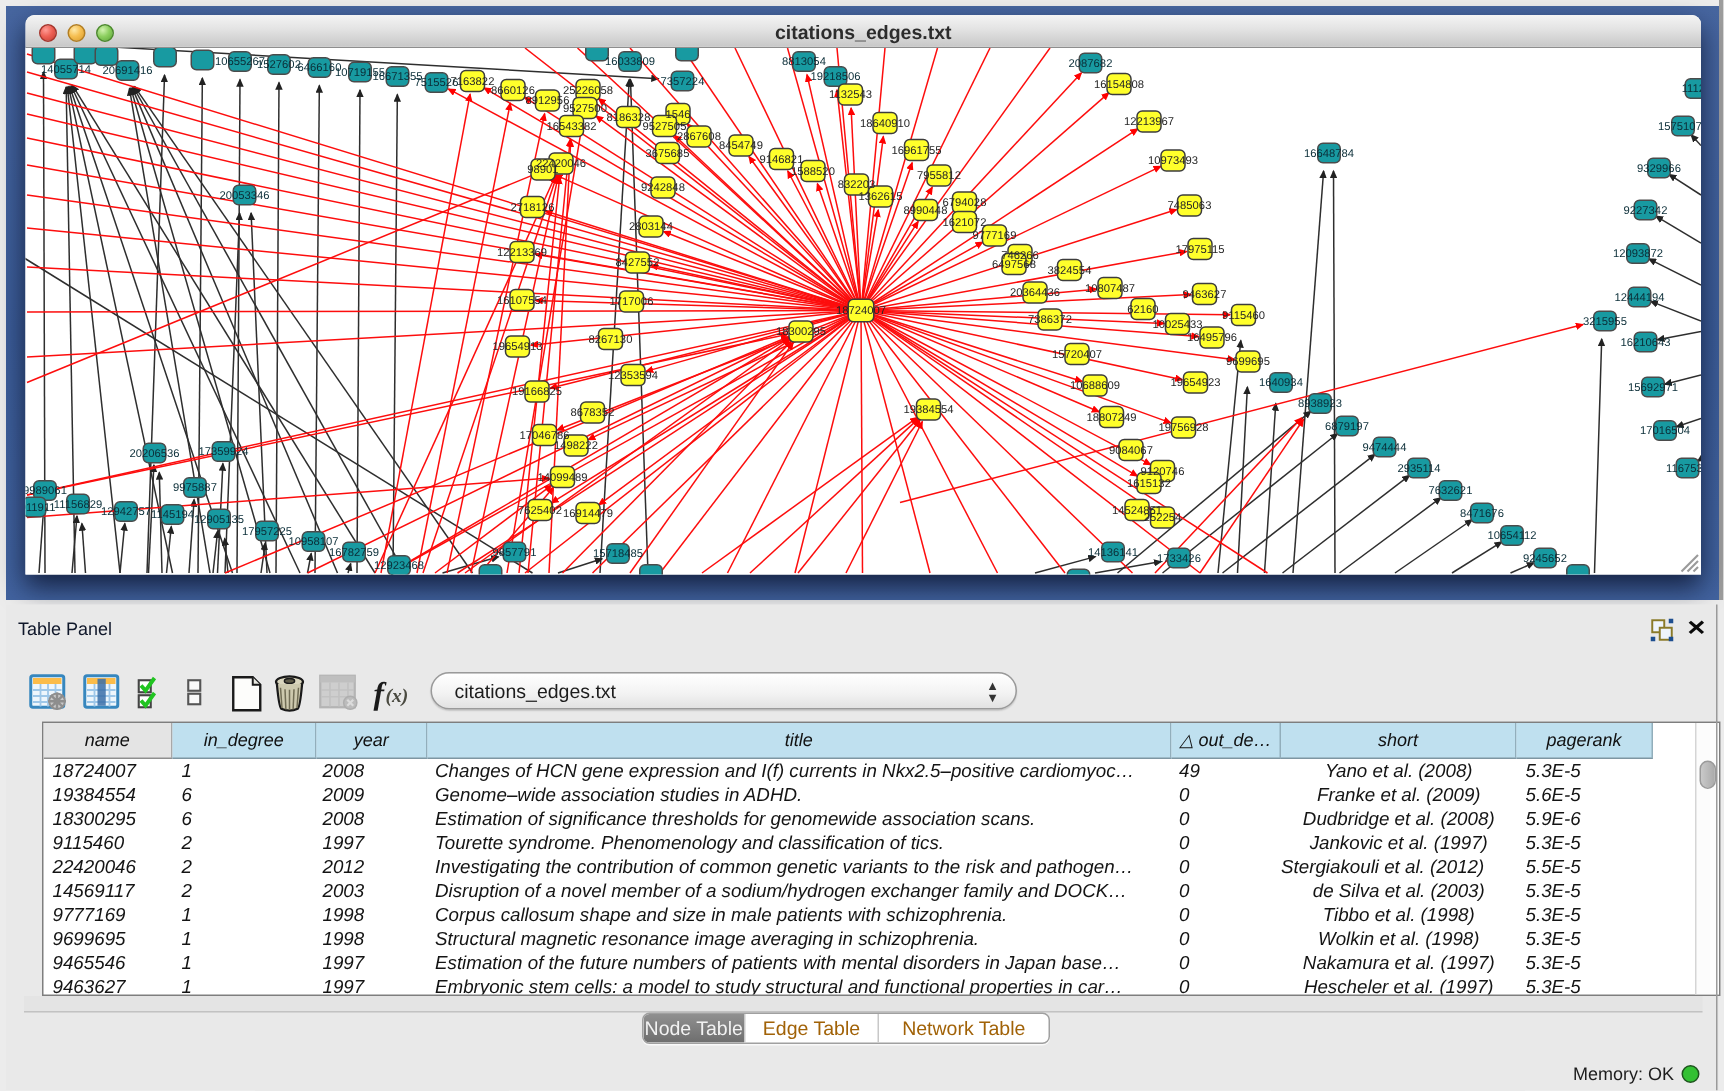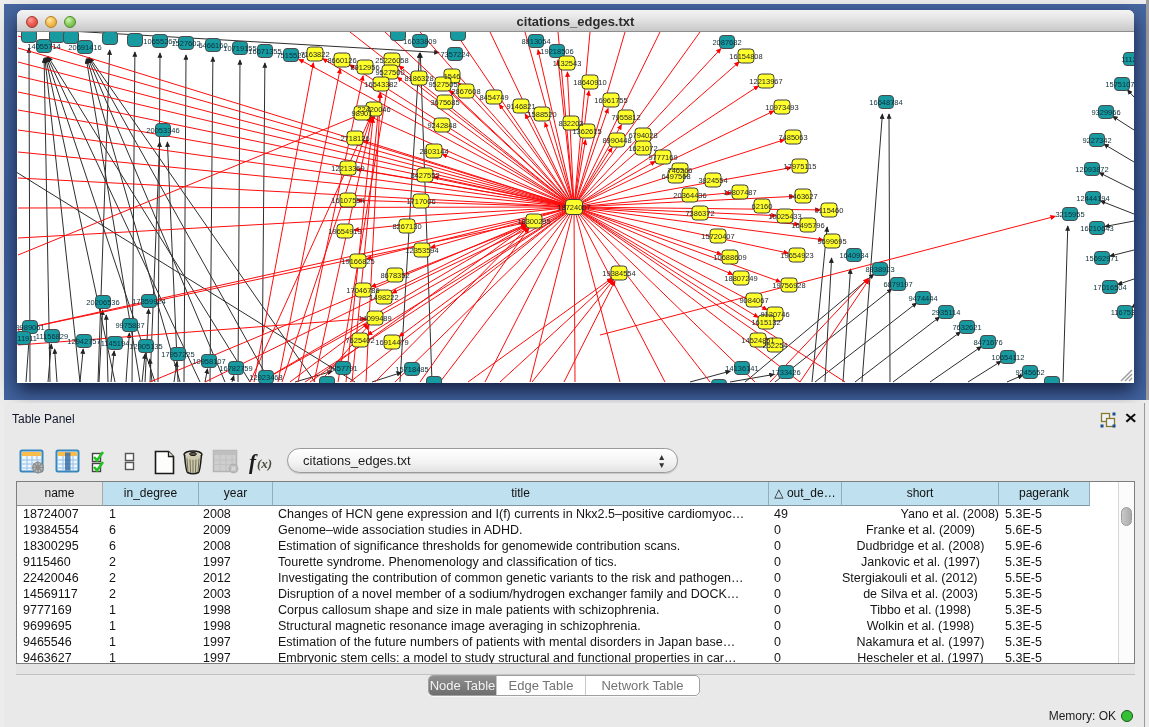--- a/index.html
+++ b/index.html
@@ -21,38 +21,38 @@
  .panel { position:absolute; left:4px; top:403px; width:1142px; height:324px; background:#e9e9e9; }
  .ptitle { position:absolute; left:8px; top:9px; font-size:12px; color:#0f172a; }
  .closex { position:absolute; left:1125px; top:410px; font-size:14px; font-weight:bold; color:#0a0a0a; transform:scaleX(1.15); }
  .dd { position:absolute; left:287px; top:448px; width:391px; height:25px;
    border:1px solid #9a9a9a; border-radius:13px;
    background:linear-gradient(180deg,#ffffff,#f2f2f2 60%,#e2e2e2);
    box-shadow:0 1px 1px rgba(0,0,0,0.15); font-size:13px; color:#1c1c1c;
    line-height:23px; padding-left:15px; }
  .dd .arr { position:absolute; right:11px; top:0; height:100%; font-size:8.5px;
    color:#333; line-height:8px; padding-top:4px; letter-spacing:0; }
- .tbl { position:absolute; left:16px; top:481px; width:1119px; height:183px;
-   background:#fff; border:1px solid #7e7e7e; overflow:hidden; }
+ .tbl { position:absolute; left:28px; top:481px; width:1119px; height:183px;
+   background:#fff; border:1px solid #7e7e7e; overflow:hidden;font-style:italic; }
  .hdr { position:absolute; left:0; top:0; height:24px; display:flex; }
  .h { height:24px; font-size:12px; color:#111; text-align:center; line-height:23px;
    background:#bfe0ef; border-right:1px solid #92aebb; border-bottom:1px solid #7e96a2; flex:none; }
  .h.gray { background:#e4e4e4; border-right:1px solid #a8a8a8; border-bottom:1px solid #8f8f8f; }
  .rows { position:absolute; left:0; top:24px; }
  .row { display:flex; height:16px; font-size:12.5px; color:#141414; white-space:nowrap; }
  .c { flex:none; overflow:hidden; line-height:16px; }
  .sb { position:absolute; left:1101px; top:0; width:16px; height:181px; background:#fcfcfc; border-left:1px solid #d5d5d5; }
  .thumb { position:absolute; left:2px; top:25px; width:11px; height:19px; border-radius:5.5px;
    background:linear-gradient(90deg,#c9c9c9,#ababab); border:1px solid #9a9a9a; }
  .underbar { position:absolute; left:16px; top:664px; width:1119px; height:11px;
    background:#e4e4e4; border-bottom:1px solid #c2c2c2; }
  .tabs { position:absolute; left:428px; top:675px; height:21px; display:flex;
    border:1px solid #a0a0a0; border-radius:5px; overflow:hidden; background:#fff;
    box-shadow:0 1px 0 rgba(255,255,255,0.7); }
- .tab { height:100%; font-size:13px; text-align:center; line-height:19px; color:#737373; flex:none; }
+ .tab { height:100%; font-size:13px; text-align:center; line-height:19px; color:#a16207; flex:none; }
  .tab.sel { background:linear-gradient(180deg,#909090,#6e6e6e); color:#f2f2f2; }
  .tab.mid { border-left:1px solid #c8c8c8; border-right:1px solid #c8c8c8; }
  .mem { position:absolute; left:1030px; top:709px; width:86px; text-align:right;
    font-size:12px; color:#1d1d1d; }
  .dot { position:absolute; left:1121px; top:710px; width:12px; height:12px; border-radius:50%;
    background:#33c133; border:1.5px solid #1e551e; }
  .edge2 { position:absolute; left:1144px; top:403px; width:1px; height:324px; background:#9a9a9a; }
 </style></head>
 <body>
  <div class="blue"></div>
@@ -632,37 +632,37 @@
      <div class="h" style="width:157px">short</div>
      <div class="h" style="width:91px">pagerank</div>
    </div>
    <div class="rows">
 <div class="row">
         <div class="c" style="width:86px;padding-left:6px">18724007</div>
         <div class="c" style="width:96px;padding-left:6px">1</div>
         <div class="c" style="width:74px;padding-left:4px">2008</div>
         <div class="c" style="width:496px;padding-left:5px">Changes of HCN gene expression and I(f) currents in Nkx2.5–positive cardiomyoc…</div>
         <div class="c" style="width:73px;padding-left:5px">49</div>
-        <div class="c" style="width:157px;text-align:right">Yano et al. (2008)</div>
+        <div class="c" style="width:157px;text-align:center">Yano et al. (2008)</div>
         <div class="c" style="width:91px;padding-left:6px">5.3E-5</div>
       </div>
 <div class="row">
         <div class="c" style="width:86px;padding-left:6px">19384554</div>
         <div class="c" style="width:96px;padding-left:6px">6</div>
         <div class="c" style="width:74px;padding-left:4px">2009</div>
         <div class="c" style="width:496px;padding-left:5px">Genome–wide association studies in ADHD.</div>
         <div class="c" style="width:73px;padding-left:5px">0</div>
         <div class="c" style="width:157px;text-align:center">Franke et al. (2009)</div>
         <div class="c" style="width:91px;padding-left:6px">5.6E-5</div>
       </div>
 <div class="row">
         <div class="c" style="width:86px;padding-left:6px">18300295</div>
         <div class="c" style="width:96px;padding-left:6px">6</div>
         <div class="c" style="width:74px;padding-left:4px">2008</div>
-        <div class="c" style="width:496px;padding-left:5px">Estimation of significance thresholds for genomewide contribution scans.</div>
+        <div class="c" style="width:496px;padding-left:5px">Estimation of significance thresholds for genomewide association scans.</div>
         <div class="c" style="width:73px;padding-left:5px">0</div>
         <div class="c" style="width:157px;text-align:center">Dudbridge et al. (2008)</div>
         <div class="c" style="width:91px;padding-left:6px">5.9E-6</div>
       </div>
 <div class="row">
         <div class="c" style="width:86px;padding-left:6px">9115460</div>
         <div class="c" style="width:96px;padding-left:6px">2</div>
         <div class="c" style="width:74px;padding-left:4px">1997</div>
         <div class="c" style="width:496px;padding-left:5px">Tourette syndrome. Phenomenology and classification of tics.</div>
         <div class="c" style="width:73px;padding-left:5px">0</div>

